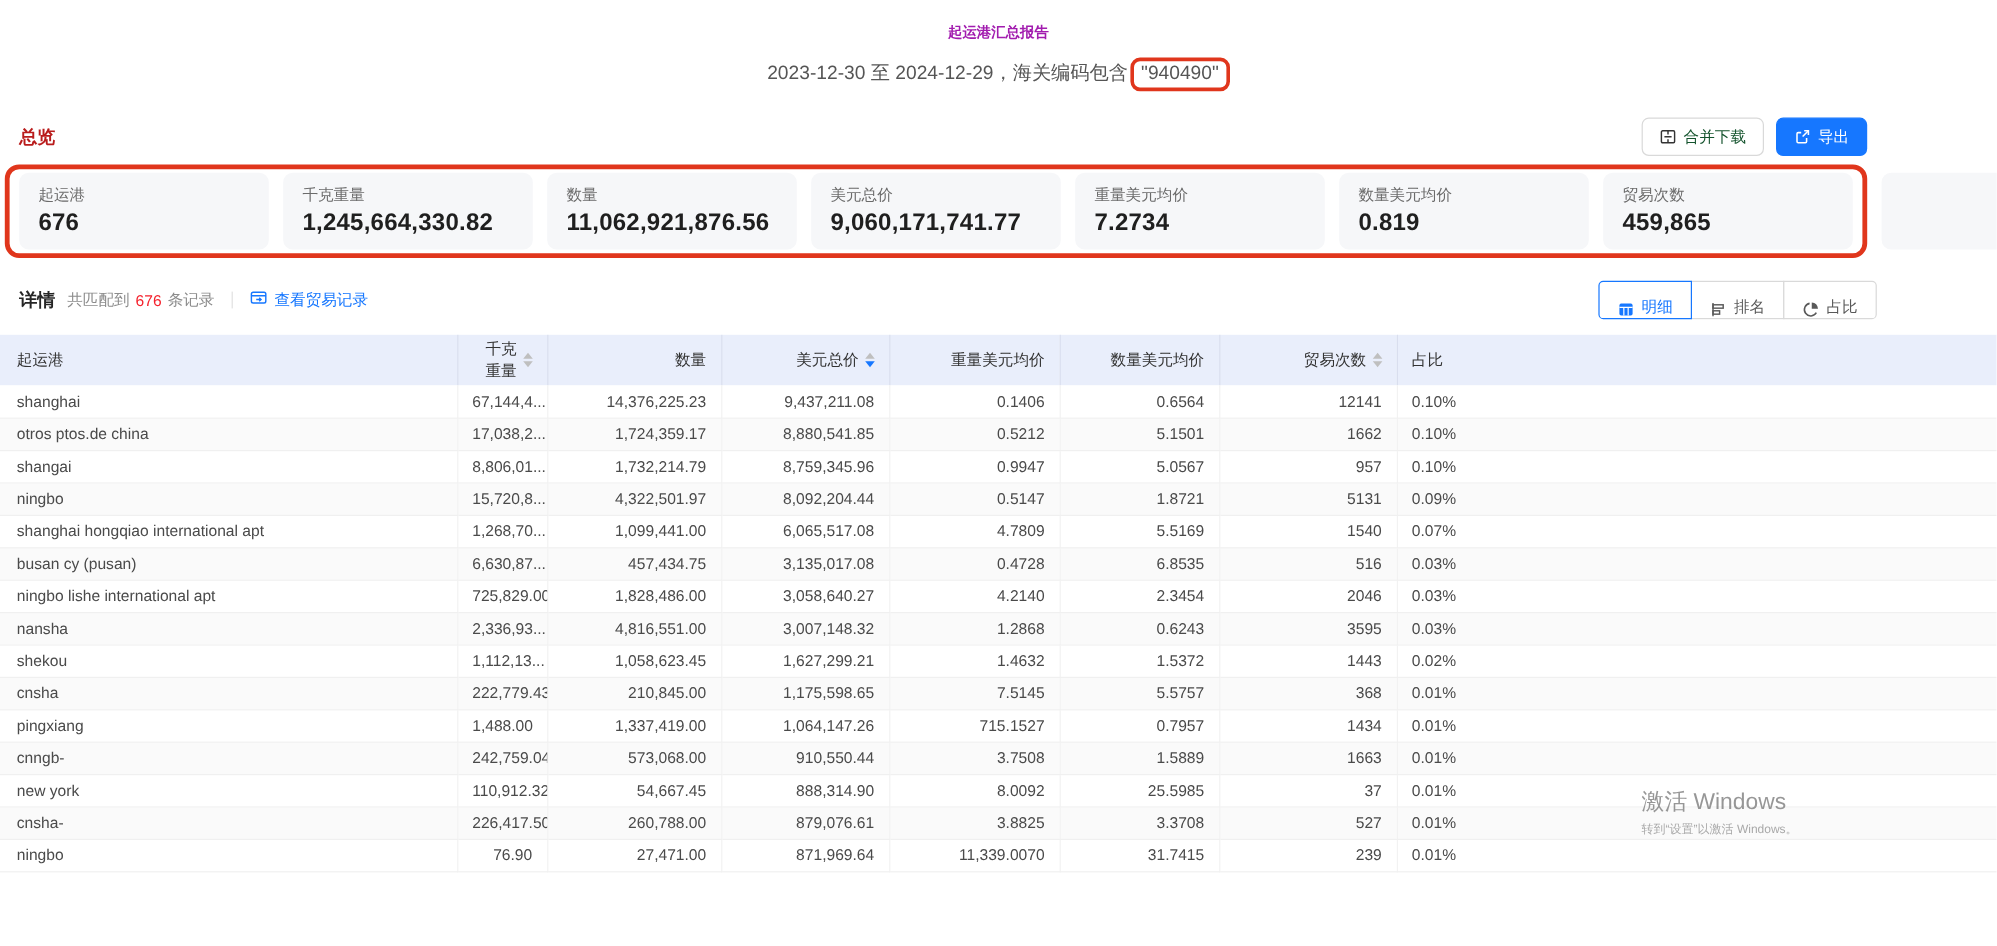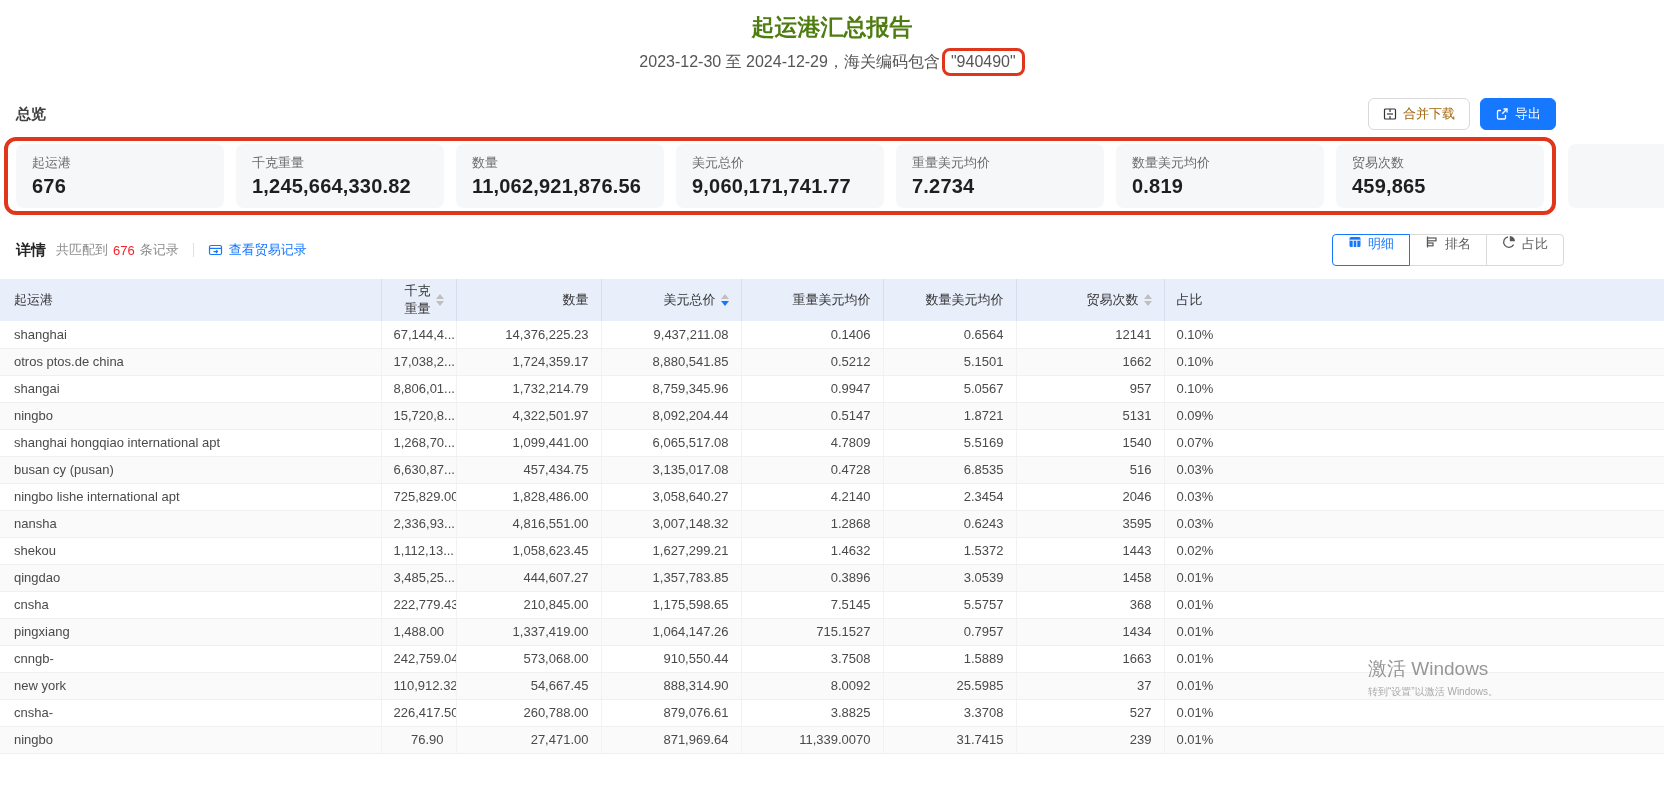--- a/index.html
+++ b/index.html
@@ -2,52 +2,52 @@
 <html><head>
 <meta charset="utf-8">
 <style>
   * { box-sizing: border-box; margin: 0; padding: 0; }
   html, body { background: #fff; }
   body { font-family: "Liberation Sans", "DejaVu Sans", sans-serif; }
   .page { position: relative; width: 1664px; height: 788px; background: #fff; overflow: hidden; }
 
   
   .page-header { padding-top: 14px; text-align: center; }
-  .page-title { font-size: 23px; font-weight: 600; color: #4d7c0f; line-height: 26px; }
+  .page-title { font-size: 12px; font-weight: 600; color: #a21caf; line-height: 26px; }
   .page-subtitle { margin-top: 8px; font-size: 16px; color: #555; line-height: 26px; }
   .hs-highlight { display: inline-block; border: 3px solid #e0361c; border-radius: 8px; padding: 0 6px; margin-left: 2px; line-height: 22px; }
 
   
   .overview-bar { margin: 22px 16px 0; display: flex; justify-content: space-between; align-items: center; }
-  .section-label { font-size: 15px; font-weight: 700; color: #404040; }
+  .section-label { font-size: 15px; font-weight: 700; color: #b91c1c; }
   .actions { display: flex; gap: 10px; margin-right: 92px; }
   .btn { display: inline-flex; align-items: center; gap: 6px; height: 32px; padding: 0 14px;
-         border: 1px solid #d9d9d9; border-radius: 6px; background: #fff; font-size: 13px; color: #a16207; cursor: pointer; }
+         border: 1px solid #d9d9d9; border-radius: 6px; background: #fff; font-size: 13px; color: #14532d; cursor: pointer; }
   .btn.primary { background: #1677ff; border-color: #1677ff; color: #fff; }
 
   
   .cards-outer { position: relative; margin: 14px 16px 0; }
   .cards { display: flex; gap: 12px; }
   .card { width: 208px; flex: none; background: #f6f7f9; border-radius: 8px; padding: 10px 16px; height: 64px; }
   .card-label { font-size: 13px; color: #6b6b6b; line-height: 18px; }
   .card-value { font-size: 20px; font-weight: 700; color: #1f1f1f; line-height: 28px; letter-spacing: .2px; }
   .card.partial { width: 130px; margin-left: 12px; }
   .annotation-cards { position: absolute; left: -12px; top: -7px; width: 1552px; height: 78px;
                       border: 4px solid #e0361c; border-radius: 12px; pointer-events: none; }
 
   
   .details-bar { margin: 26px 16px 0; display: flex; justify-content: space-between; align-items: center; height: 32px; }
   .details-left { display: flex; align-items: center; font-size: 13px; }
   .details-title { font-size: 15px; font-weight: 700; color: #262626; margin-right: 10px; }
   .match-text { color: #8c8c8c; }
   .match-count { color: #f5222d; margin: 0 5px; }
   .v-divider { width: 1px; height: 14px; background: #e0e0e0; margin: 0 14px; }
-  .link { display: inline-flex; align-items: center; gap: 6px; color: #1677ff; font-size: 13px; cursor: pointer; text-decoration: none; }
+  .link { display: inline-flex; gap: 6px; color: #1677ff; font-size: 13px; cursor: pointer; text-decoration: none; }
   .segmented { display: flex; margin-right: 84px; }
-  .seg { display: inline-flex; align-items: flex-start; gap: 6px; height: 32px; padding: 0 15px; background: #fff;
+  .seg { display: inline-flex; align-items: flex-end; gap: 6px; height: 32px; padding: 0 15px; background: #fff;
          border: 1px solid #d9d9d9; font-size: 13px; color: #595959; cursor: pointer; margin-left: -1px; position: relative; }
   .seg:first-child { border-radius: 4px 0 0 4px; margin-left: 0; }
   .seg:last-child { border-radius: 0 4px 4px 0; }
   .seg.active { border-color: #1677ff; color: #1677ff; z-index: 2; }
 
   
   table.report { width: 1664px; table-layout: fixed; border-collapse: collapse; margin-top: 13px; }
   thead th { background: #e9eefb; height: 38px; font-weight: 400; font-size: 13px; color: #333;
              padding: 3px 12px; border-right: 1px solid #d9deee; vertical-align: middle; }
   thead th:last-child { border-right: none; }
@@ -350,30 +350,20 @@
           <td class="col-left">shekou</td>
           <td class="col-num">1,112,13...</td>
           <td class="col-num">1,058,623.45</td>
           <td class="col-num">1,627,299.21</td>
           <td class="col-num">1.4632</td>
           <td class="col-num">1.5372</td>
           <td class="col-num">1443</td>
           <td class="col-left">0.02%</td>
         </tr>
         <tr>
-          <td class="col-left">qingdao</td>
-          <td class="col-num">3,485,25...</td>
-          <td class="col-num">444,607.27</td>
-          <td class="col-num">1,357,783.85</td>
-          <td class="col-num">0.3896</td>
-          <td class="col-num">3.0539</td>
-          <td class="col-num">1458</td>
-          <td class="col-left">0.01%</td>
-        </tr>
-        <tr>
           <td class="col-left">cnsha</td>
           <td class="col-num">222,779.43</td>
           <td class="col-num">210,845.00</td>
           <td class="col-num">1,175,598.65</td>
           <td class="col-num">7.5145</td>
           <td class="col-num">5.5757</td>
           <td class="col-num">368</td>
           <td class="col-left">0.01%</td>
         </tr>
         <tr>

